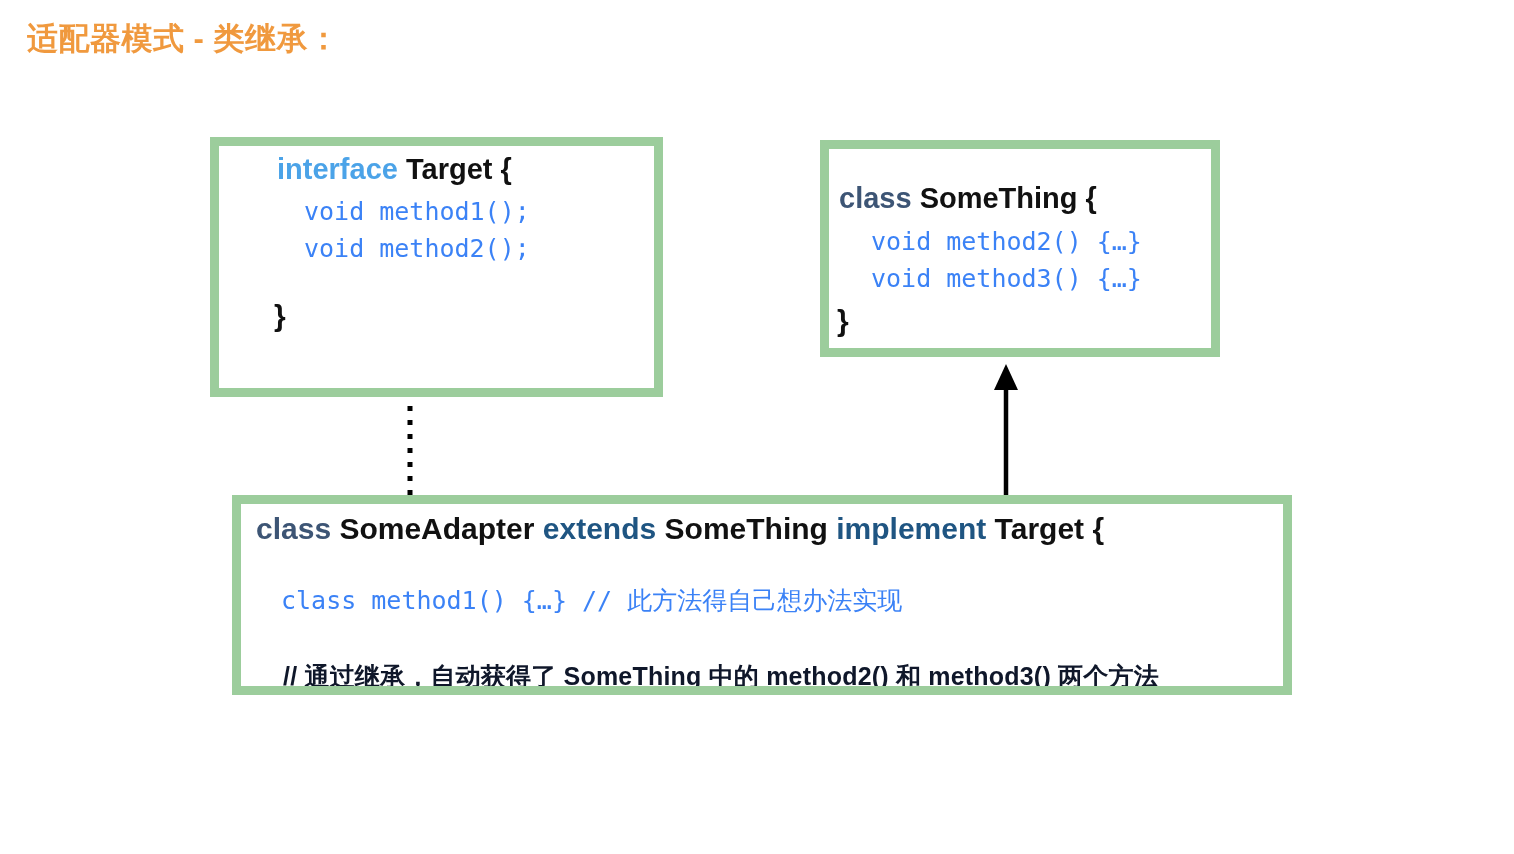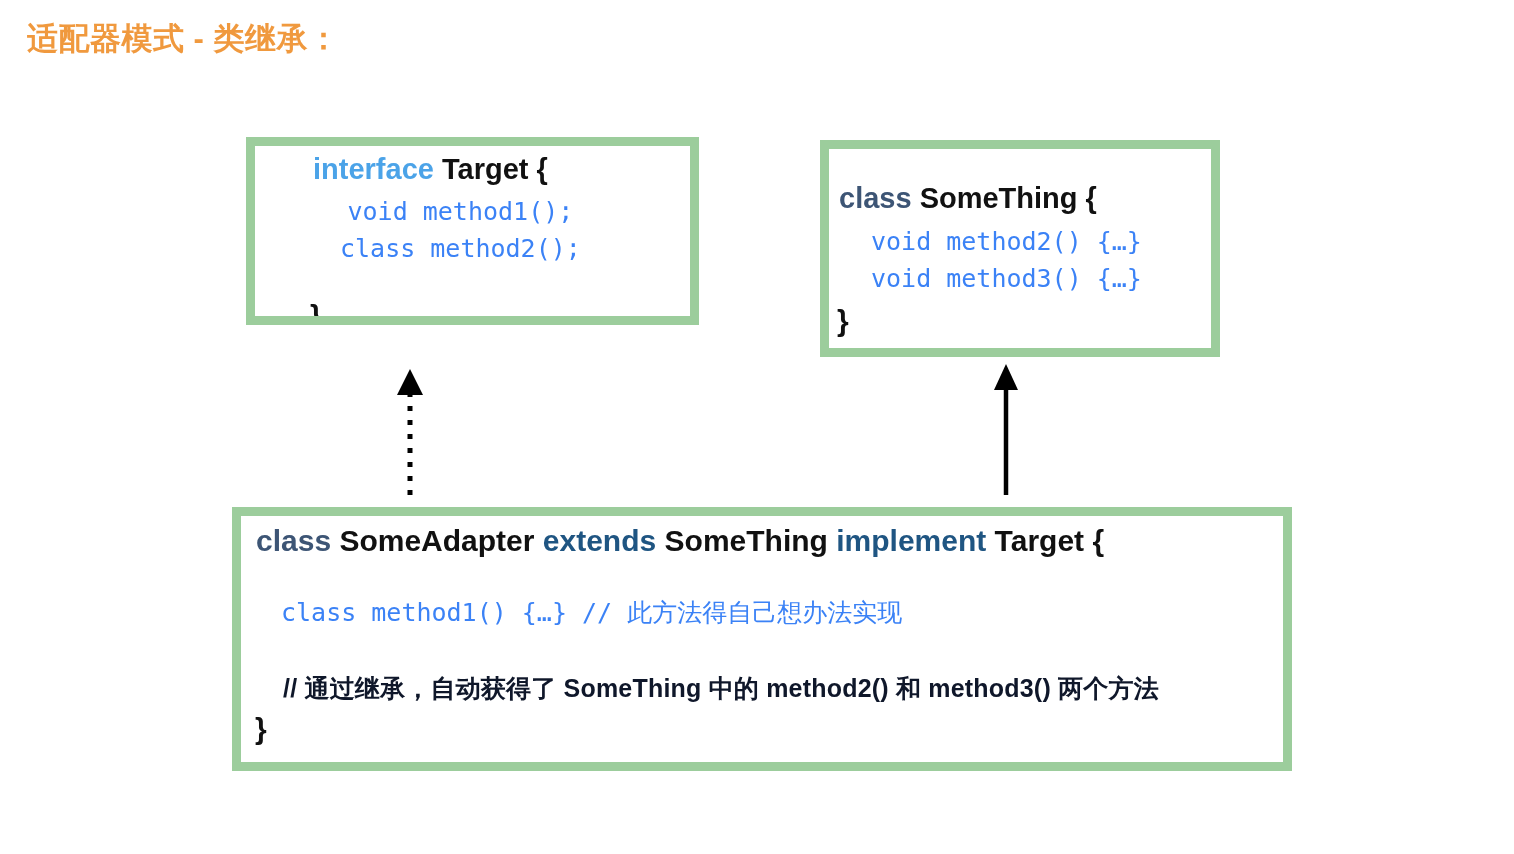--- a/index.html
+++ b/index.html
@@ -76,33 +76,33 @@
     line-height: 1.48;
   }
   .close-brace {
     font-size: 30px;
     font-weight: bold;
     color: #111111;
     line-height: 1.1;
   }
 
   
-  #box-target { left: 210px; top: 137px; width: 453px; height: 188px; margin-left: 36px; }
+  #box-target { left: 210px; top: 137px; width: 453px; height: 260px; }
   #box-target .decl      { position: absolute; left: 58px;  top: 8px; }
   #box-target .members   { position: absolute; left: 85px;  top: 47px; }
   #box-target .close-brace{position: absolute; left: 55px;  top: 153px; }
 
   
   #box-something { left: 820px; top: 140px; width: 400px; height: 217px; }
   #box-something .decl      { position: absolute; left: 10px; top: 34px; }
   #box-something .members   { position: absolute; left: 42px; top: 74px; }
   #box-something .close-brace{position:absolute; left: 8px;  top: 155px; }
 
   
-  #box-adapter { left: 232px; top: 507px; width: 1060px; height: 264px; }
+  #box-adapter { left: 232px; top: 495px; width: 1060px; height: 200px; }
   #box-adapter .decl        { position: absolute; left: 15px; top: 8px; font-size: 30px; }
   #box-adapter .body-line-1 { position: absolute; left: 40px; top: 78px; }
   #box-adapter .body-line-2 { position: absolute; left: 42px; top: 156px; }
   #box-adapter .close-brace { position: absolute; left: 14px; top: 196px; }
 
   .comment-cn {
     font-size: 25px;
     font-weight: bold;
     color: #0f172a;
     white-space: nowrap;
@@ -137,21 +137,21 @@
       <polygon points="1006,364 994,390 1018,390" fill="#000000"></polygon>
     </g>
   </svg>
 
   <div class="uml-box" id="box-target">
     <div class="uml-box-inner">
       <div class="decl"><span class="kw-interface">interface</span><span> </span><span class="ident">Target</span><span> </span><span class="brace">{</span></div>
 
       <div class="members">
         <div class="member">void method1();</div>
-        <div class="member">class method2();</div>
+        <div class="member">void method2();</div>
       </div>
 
       <div class="close-brace">}</div>
     </div>
   </div>
 
   <div class="uml-box" id="box-something">
     <div class="uml-box-inner">
       <div class="decl"><span class="kw-class">class</span><span> </span><span class="ident">SomeThing</span><span> </span><span class="brace">{</span></div>
 

